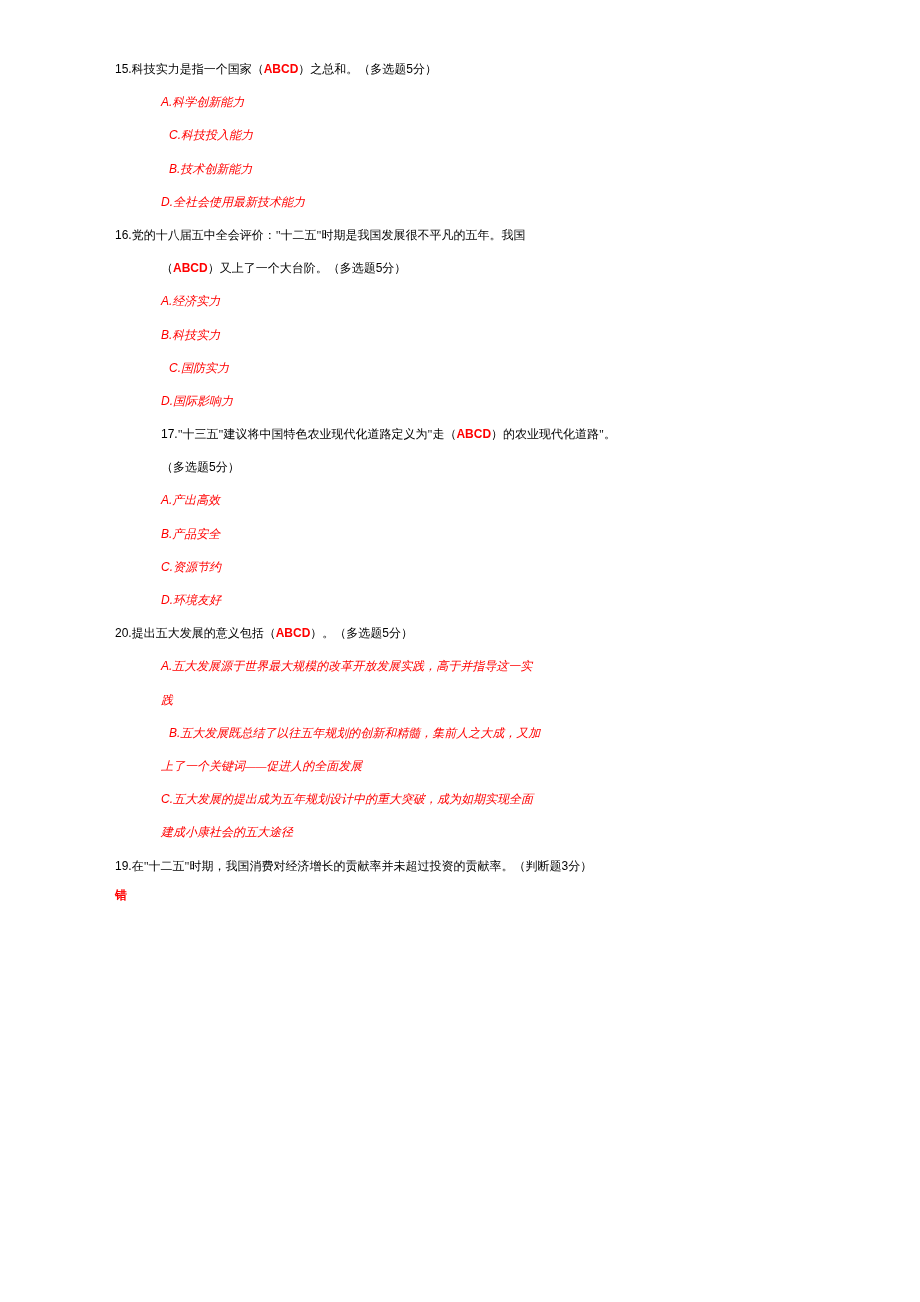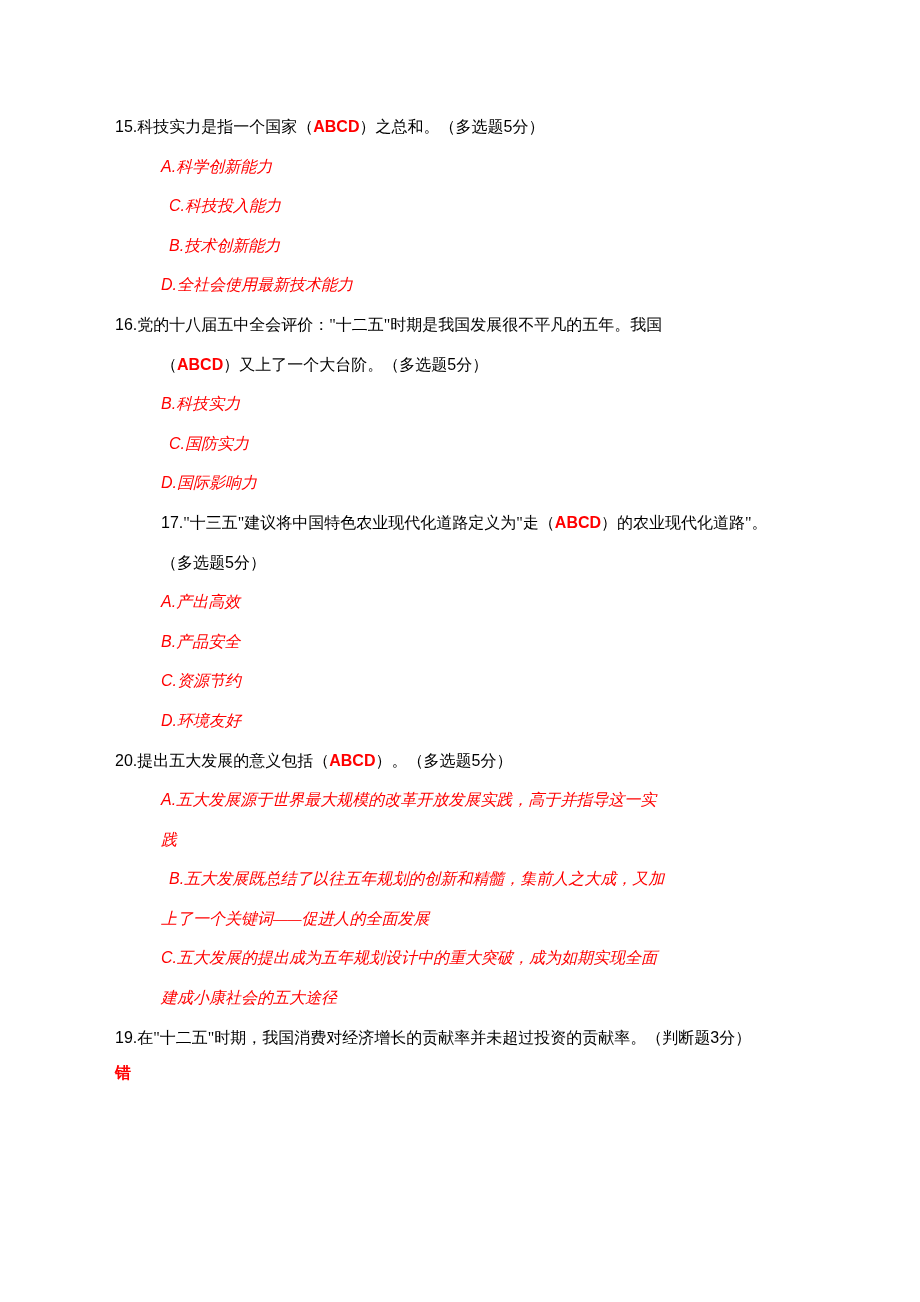--- a/index.html
+++ b/index.html
@@ -4,22 +4,22 @@
 <style>
   body {
     margin: 0;
     padding: 0;
     background: #ffffff;
     font-family: "SimSun", "宋体", serif;
     width: 920px;
     box-sizing: border-box;
   }
   .page {
-    padding: 110px 115px 60px 115px;
-    font-size: 16px;
+    padding: 56px 115px 60px 115px;
+    font-size: 12px;
     line-height: 1.6;
     color: #000;
   }
   .question {
     margin-bottom: 6px;
   }
   .stem {
     margin: 4px 0 10px 0;
   }
   .options {
@@ -73,20 +73,21 @@
   </div>
 
   <div class="question">
     <div class="stem">
       <span class="latin">16.</span><span>党的十八届五中全会评价："十二五"时期是我国发展很不平凡的五年。我国</span>
     </div>
     <div class="continuation">
       <span>（</span><span class="red bold latin">ABCD</span><span>）又上了一个大台阶。（多选题</span><span class="latin">5</span><span>分）</span>
     </div>
     <div class="options">
+      <div class="option"><span class="letter">A.</span><span>经济实力</span></div>
       <div class="option"><span class="letter">B.</span><span>科技实力</span></div>
       <div class="option" style="padding-left:8px"><span class="letter">C.</span><span>国防实力</span></div>
       <div class="option"><span class="letter">D.</span><span>国际影响力</span></div>
     </div>
   </div>
 
   <div class="question">
     <div class="stem indent-stem">
       <span class="latin">17.</span><span>"十三五"建议将中国特色农业现代化道路定义为"走（</span><span class="red bold latin">ABCD</span><span>）的农业现代化道路"。</span>
     </div>

